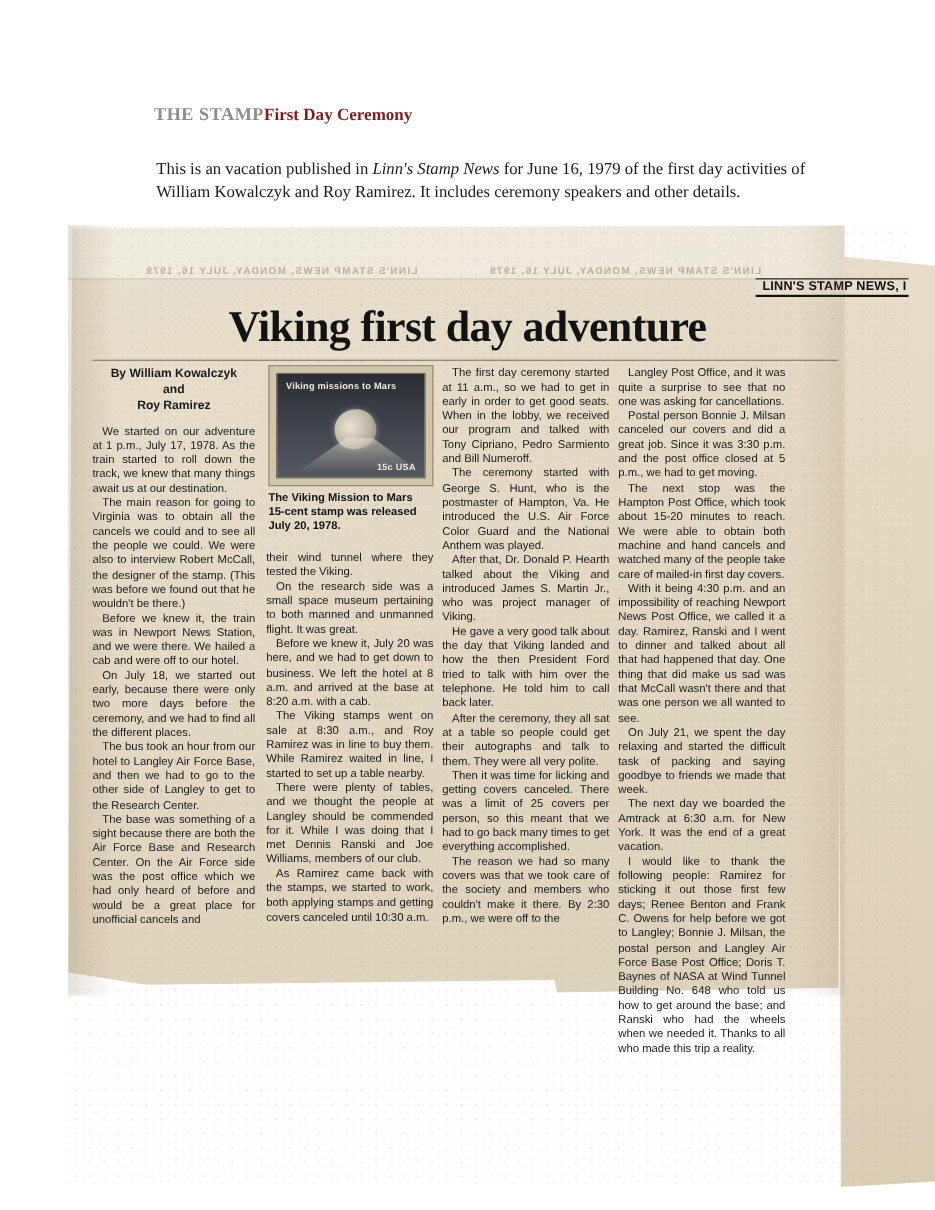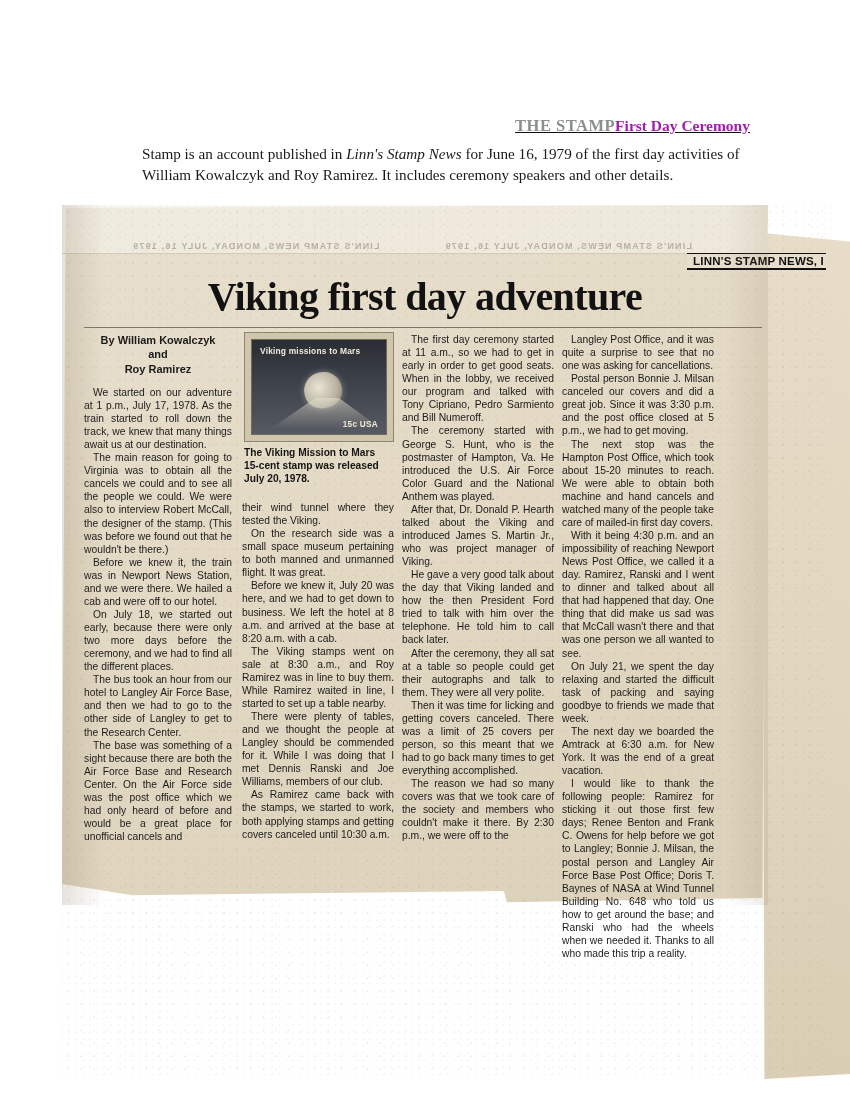--- a/index.html
+++ b/index.html
@@ -13,39 +13,38 @@
     position: relative;
     font-family: "Liberation Serif", serif;
     color: #111;
     overflow: hidden;
   }
 
   
   .page-header {
     position: absolute;
     left: 140px;
-    top: 116px;
+    top: 94px;
     width: 610px;
     display: flex;
-    justify-content: flex-end;
+    justify-content: flex-start;
     align-items: baseline;
-    text-decoration: underline;
   }
   .page-header .left {
     font-family: "Liberation Serif", serif;
     font-weight: bold;
     font-size: 16.5px;
     letter-spacing: 0.5px;
     color: #8a8f8c;
   }
   .page-header .right {
     font-family: "Liberation Serif", serif;
     font-weight: bold;
     font-size: 15.5px;
-    color: #a21caf;
+    color: #7f1d1d;
   }
 
   .intro {
     position: absolute;
     left: 142px;
     top: 144px;
     width: 600px;
     font-size: 15.2px;
     line-height: 1.37;
     color: #1a1a1a;
@@ -266,21 +265,21 @@
 </style>
 </head>
 <body>
 
 <div class="page-header">
   <div class="left">THE STAMP</div>
   <div class="right">First Day Ceremony</div>
 </div>
 
 <div class="intro">
-  <span>Stamp is an account published in </span><i>Linn's Stamp News</i><span> for June 16, 1979 of the first day activities of  William Kowalczyk and Roy Ramirez. It includes ceremony speakers and other details.</span>
+  <span>This is an vacation published in </span><i>Linn's Stamp News</i><span> for June 16, 1979 of the first day activities of  William Kowalczyk and Roy Ramirez. It includes ceremony speakers and other details.</span>
 </div>
 
 <div class="clip-wrap">
 
   <div class="paper-col-ext"></div>
   <div class="paper-main"></div>
   <div class="paper-tape"></div>
   <div class="speckle"></div>
 
   <div class="ghost">

